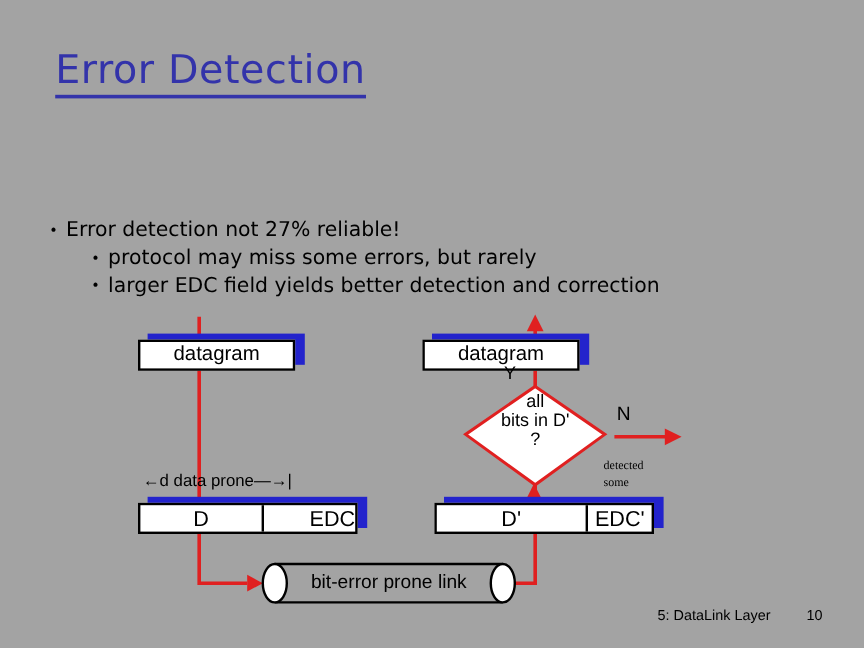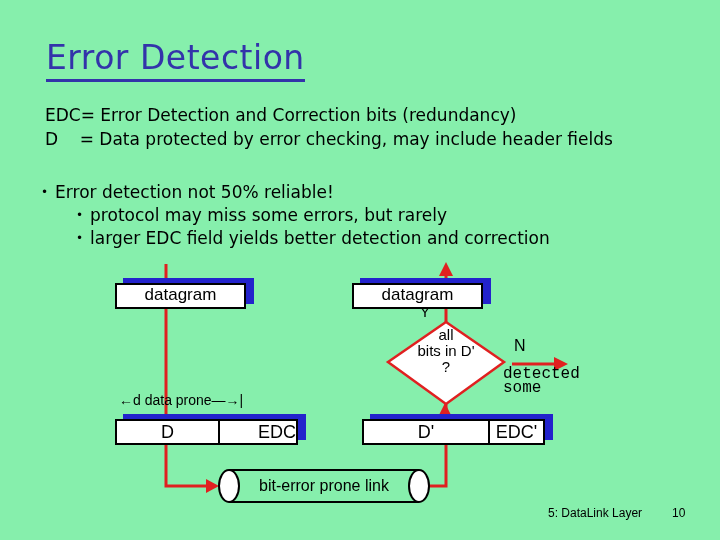--- a/index.html
+++ b/index.html
@@ -1,17 +1,17 @@
 <!DOCTYPE html>
 <html><head>
 <meta charset="utf-8">
 <style>
   html,body{margin:0;padding:0;background:#888;}
   .slide{
-    position:relative;width:720px;height:540px;background:#86efac;
+    position:relative;width:720px;height:540px;background:#a3a3a3;
     overflow:hidden;font-family:"DejaVu Sans",sans-serif;color:#000;
   }
   
   .title{
     position:absolute;left:46px;top:40px;
     font-size:33px;letter-spacing:.5px;color:#3333aa;
     border-bottom:3px solid #3333aa;padding-bottom:3px;line-height:1.1;
   }
   .definitions{
     position:absolute;left:45px;top:103px;
@@ -42,45 +42,43 @@
   .dlabel{
     position:absolute;z-index:3;font-family:"Liberation Sans",sans-serif;
     white-space:nowrap;color:#000;
   }
   .diamond-text{
     position:absolute;z-index:3;left:386px;top:327px;width:120px;
     text-align:center;font-family:"Liberation Sans",sans-serif;
     font-size:15px;line-height:16px;
   }
   .detected{
-    position:absolute;z-index:3;left:503px;top:367px;
-    font-family:Liberation Mono, monospace;font-size:16px;line-height:14px;
+    position:absolute;z-index:3;left:503px;top:382px;
+    font-family:Liberation Serif, serif;font-size:10px;line-height:14px;
   }
   .link-label{
     position:absolute;z-index:3;left:239px;top:477px;width:170px;text-align:center;
     font-family:"Liberation Sans",sans-serif;font-size:16px;
   }
   .footer{
     position:absolute;z-index:3;top:506px;font-family:"Liberation Sans",sans-serif;
     font-size:12px;color:#000;
   }
 </style>
 </head>
 <body>
 
 <div class="slide">
 
   <div class="title">Error Detection</div>
 
-  <div class="definitions">EDC= Error Detection and Correction bits (redundancy)
-D    = Data protected by error checking, may include header fields</div>
 
   <div class="bullet-line b-main">
     <span class="dot">•</span>
-    <span>Error detection not 50% reliable!</span>
+    <span>Error detection not 27% reliable!</span>
   </div>
   <div class="bullet-line b-sub1">
     <span class="dot">•</span>
     <span>protocol may miss some errors, but rarely</span>
   </div>
   <div class="bullet-line b-sub2">
     <span class="dot">•</span>
     <span>larger EDC field yields better detection and correction</span>
   </div>
 

